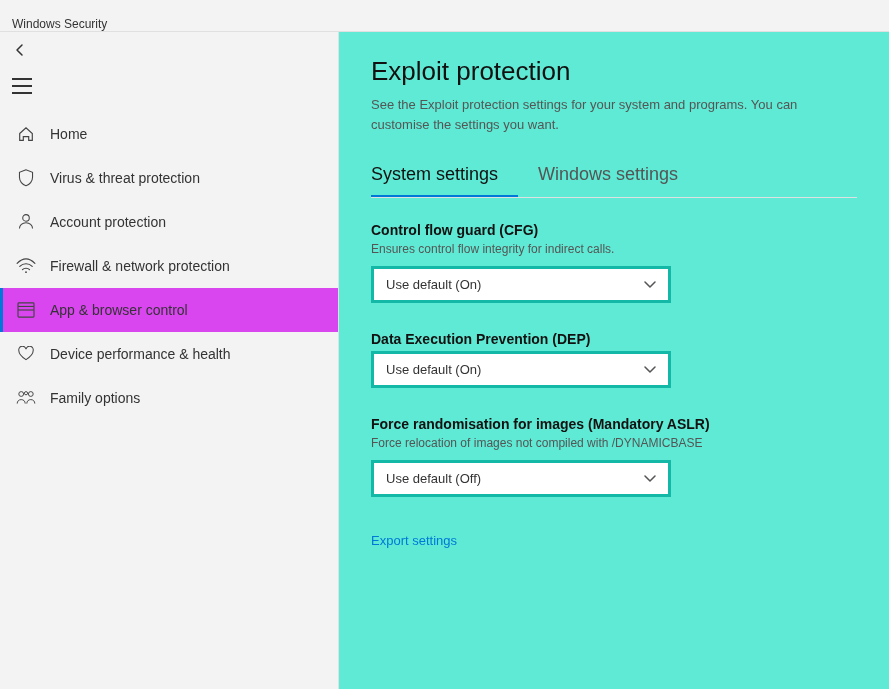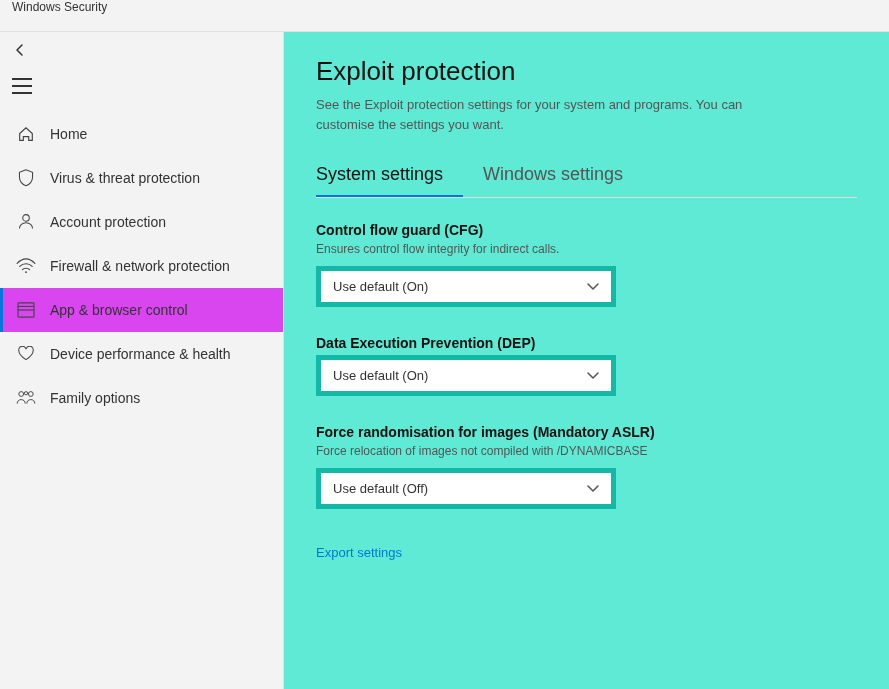--- a/index.html
+++ b/index.html
@@ -11,36 +11,36 @@
       overflow: hidden;
       display: flex;
       flex-direction: column;
     }
 
     
     .title-bar {
       background: #f3f3f3;
       height: 32px;
       display: flex;
-      align-items: flex-start;
+      align-items: flex-end;
       padding: 0 12px;
       border-bottom: 1px solid #e0e0e0;
       font-size: 12px;
       color: #333;
     }
 
     .app-content {
       display: flex;
       flex: 1;
       overflow: hidden;
     }
 
     
     .sidebar {
-      width: 284px;
+      width: 339px;
       background: #f3f3f3;
       display: flex;
       flex-direction: column;
       border-right: 1px solid #e0e0e0;
       overflow-y: auto;
     }
 
     .sidebar-back {
       display: flex;
       align-items: center;
@@ -157,21 +157,21 @@
     .setting-desc {
       font-size: 12px;
       color: #555;
       margin-bottom: 10px;
     }
 
     .dropdown {
       display: flex;
       align-items: center;
       justify-content: space-between;
-      border: 5px solid #14b8a6;
+      border: 3px solid #14b8a6;
       padding: 8px 12px;
       width: 300px;
       background: #fff;
       cursor: pointer;
       font-size: 13px;
       color: #333;
     }
 
     
     .main-content::-webkit-scrollbar {

